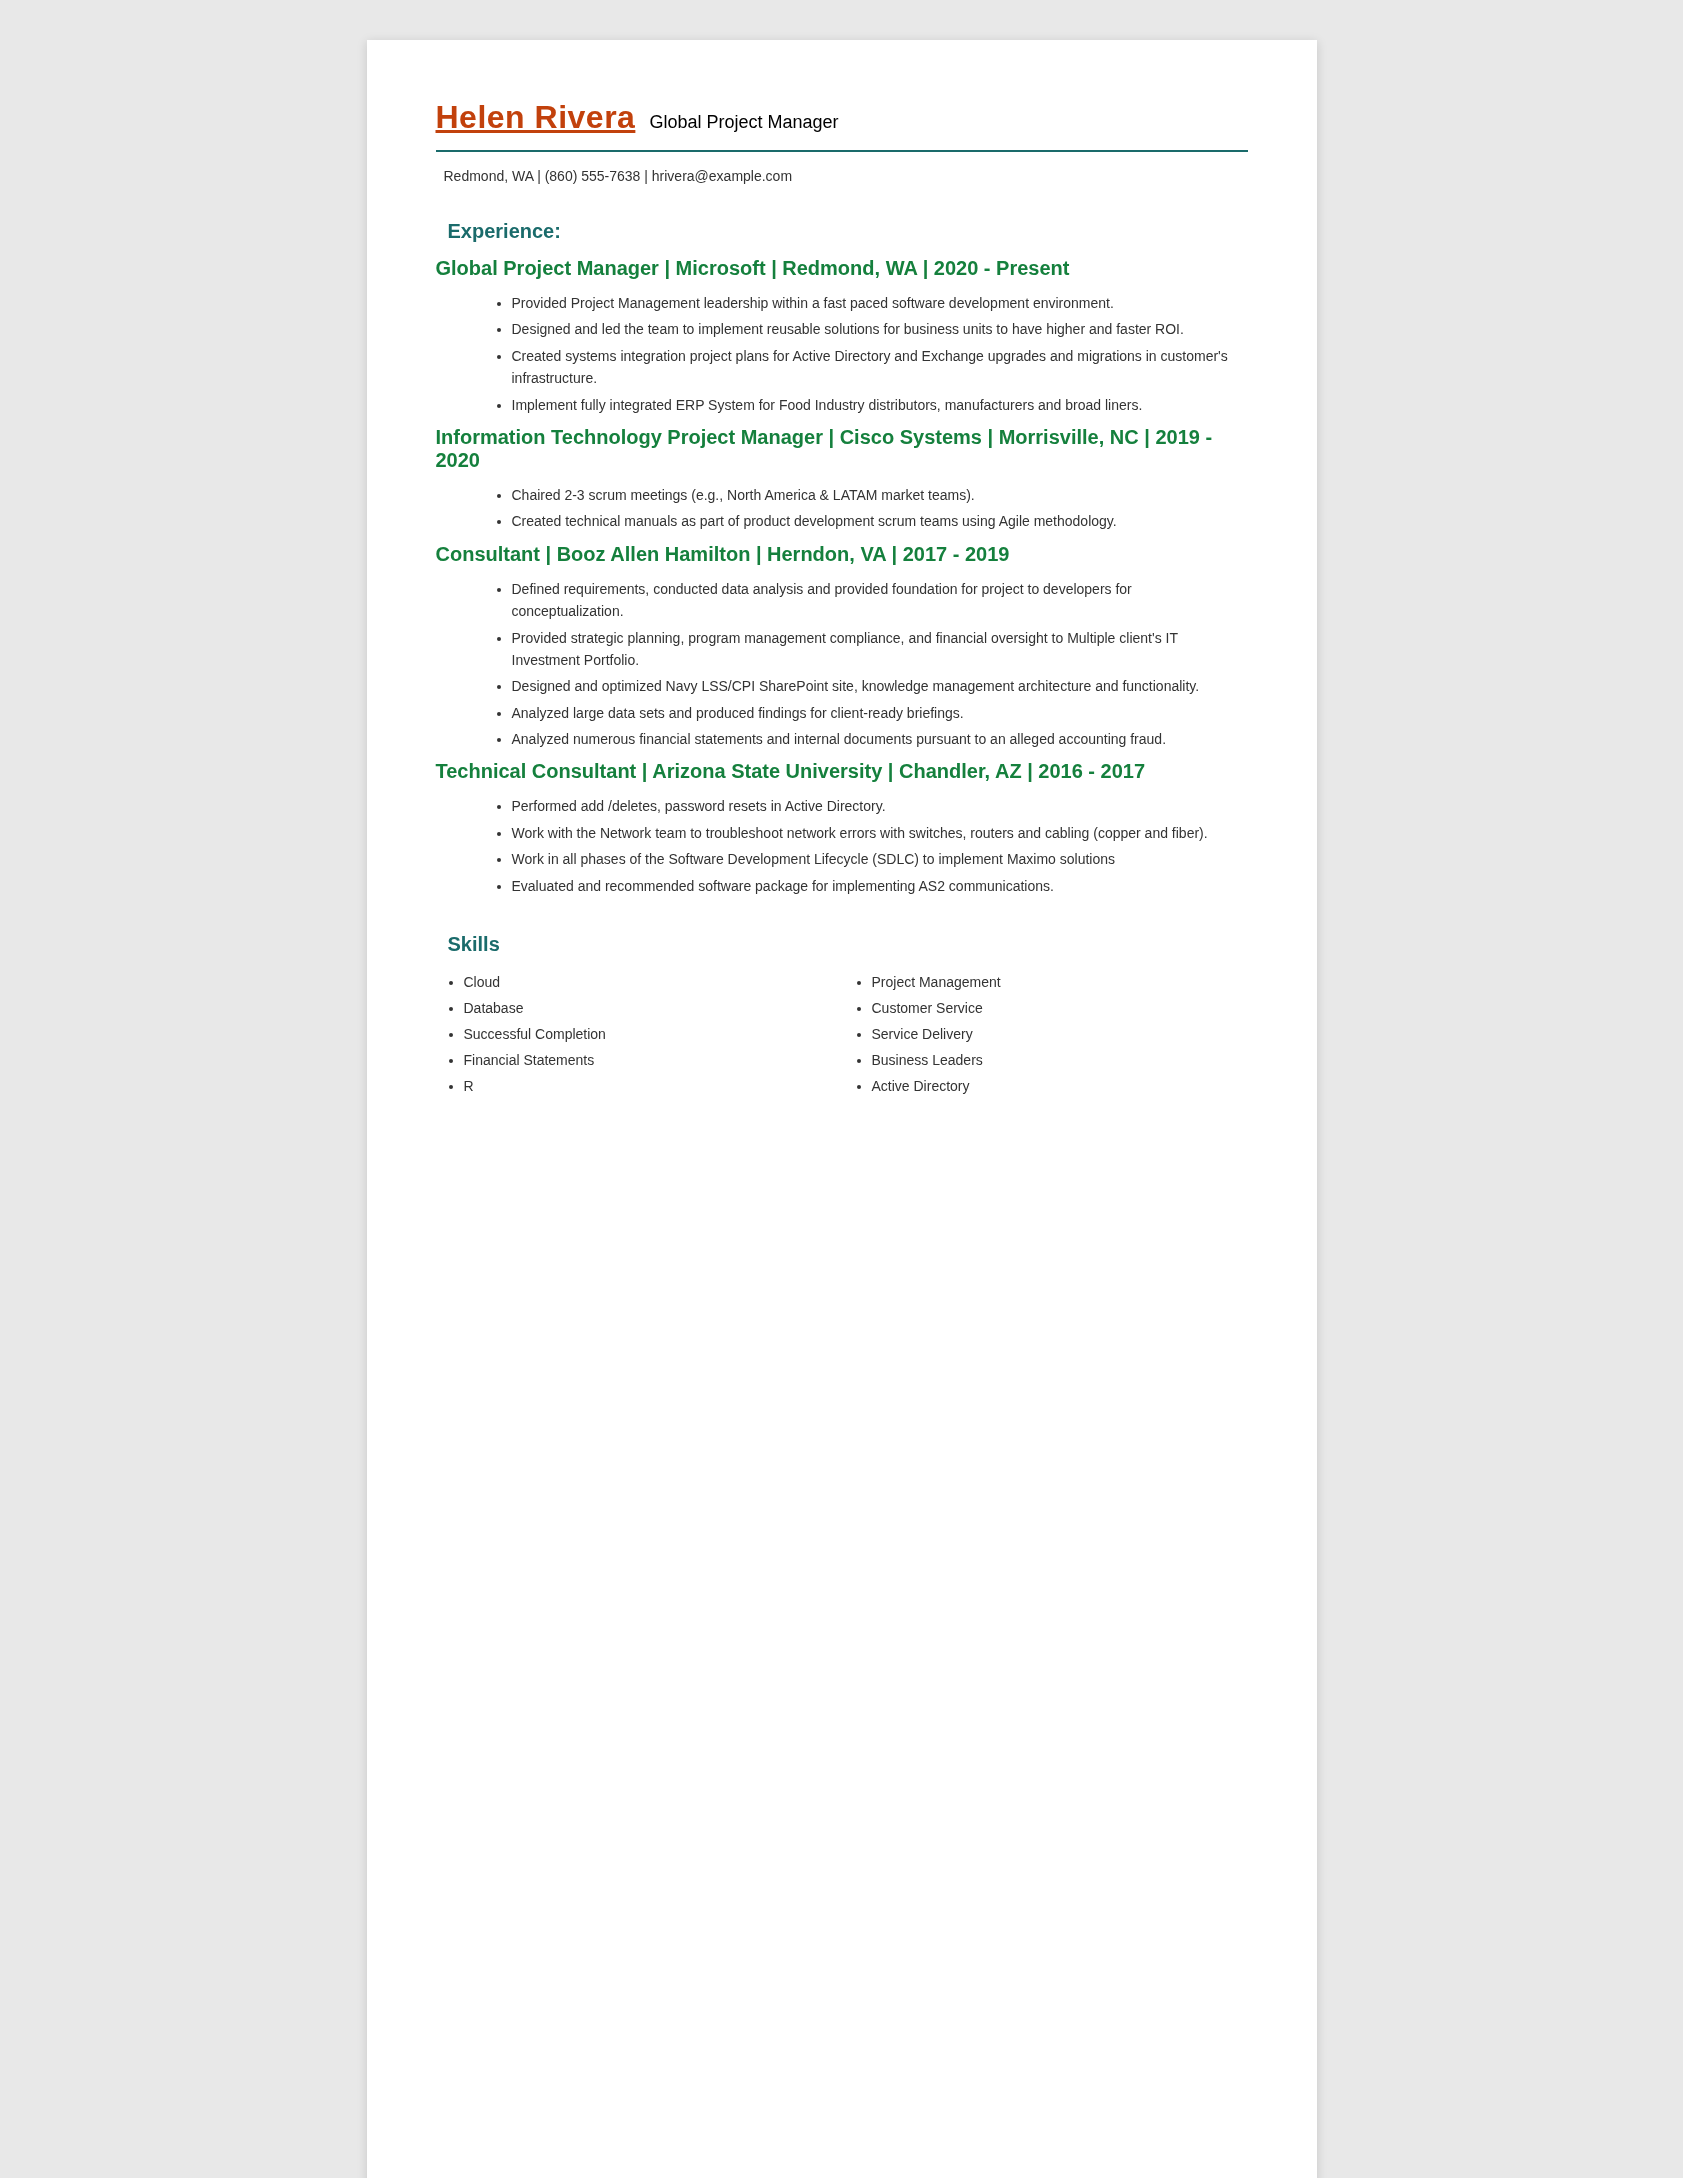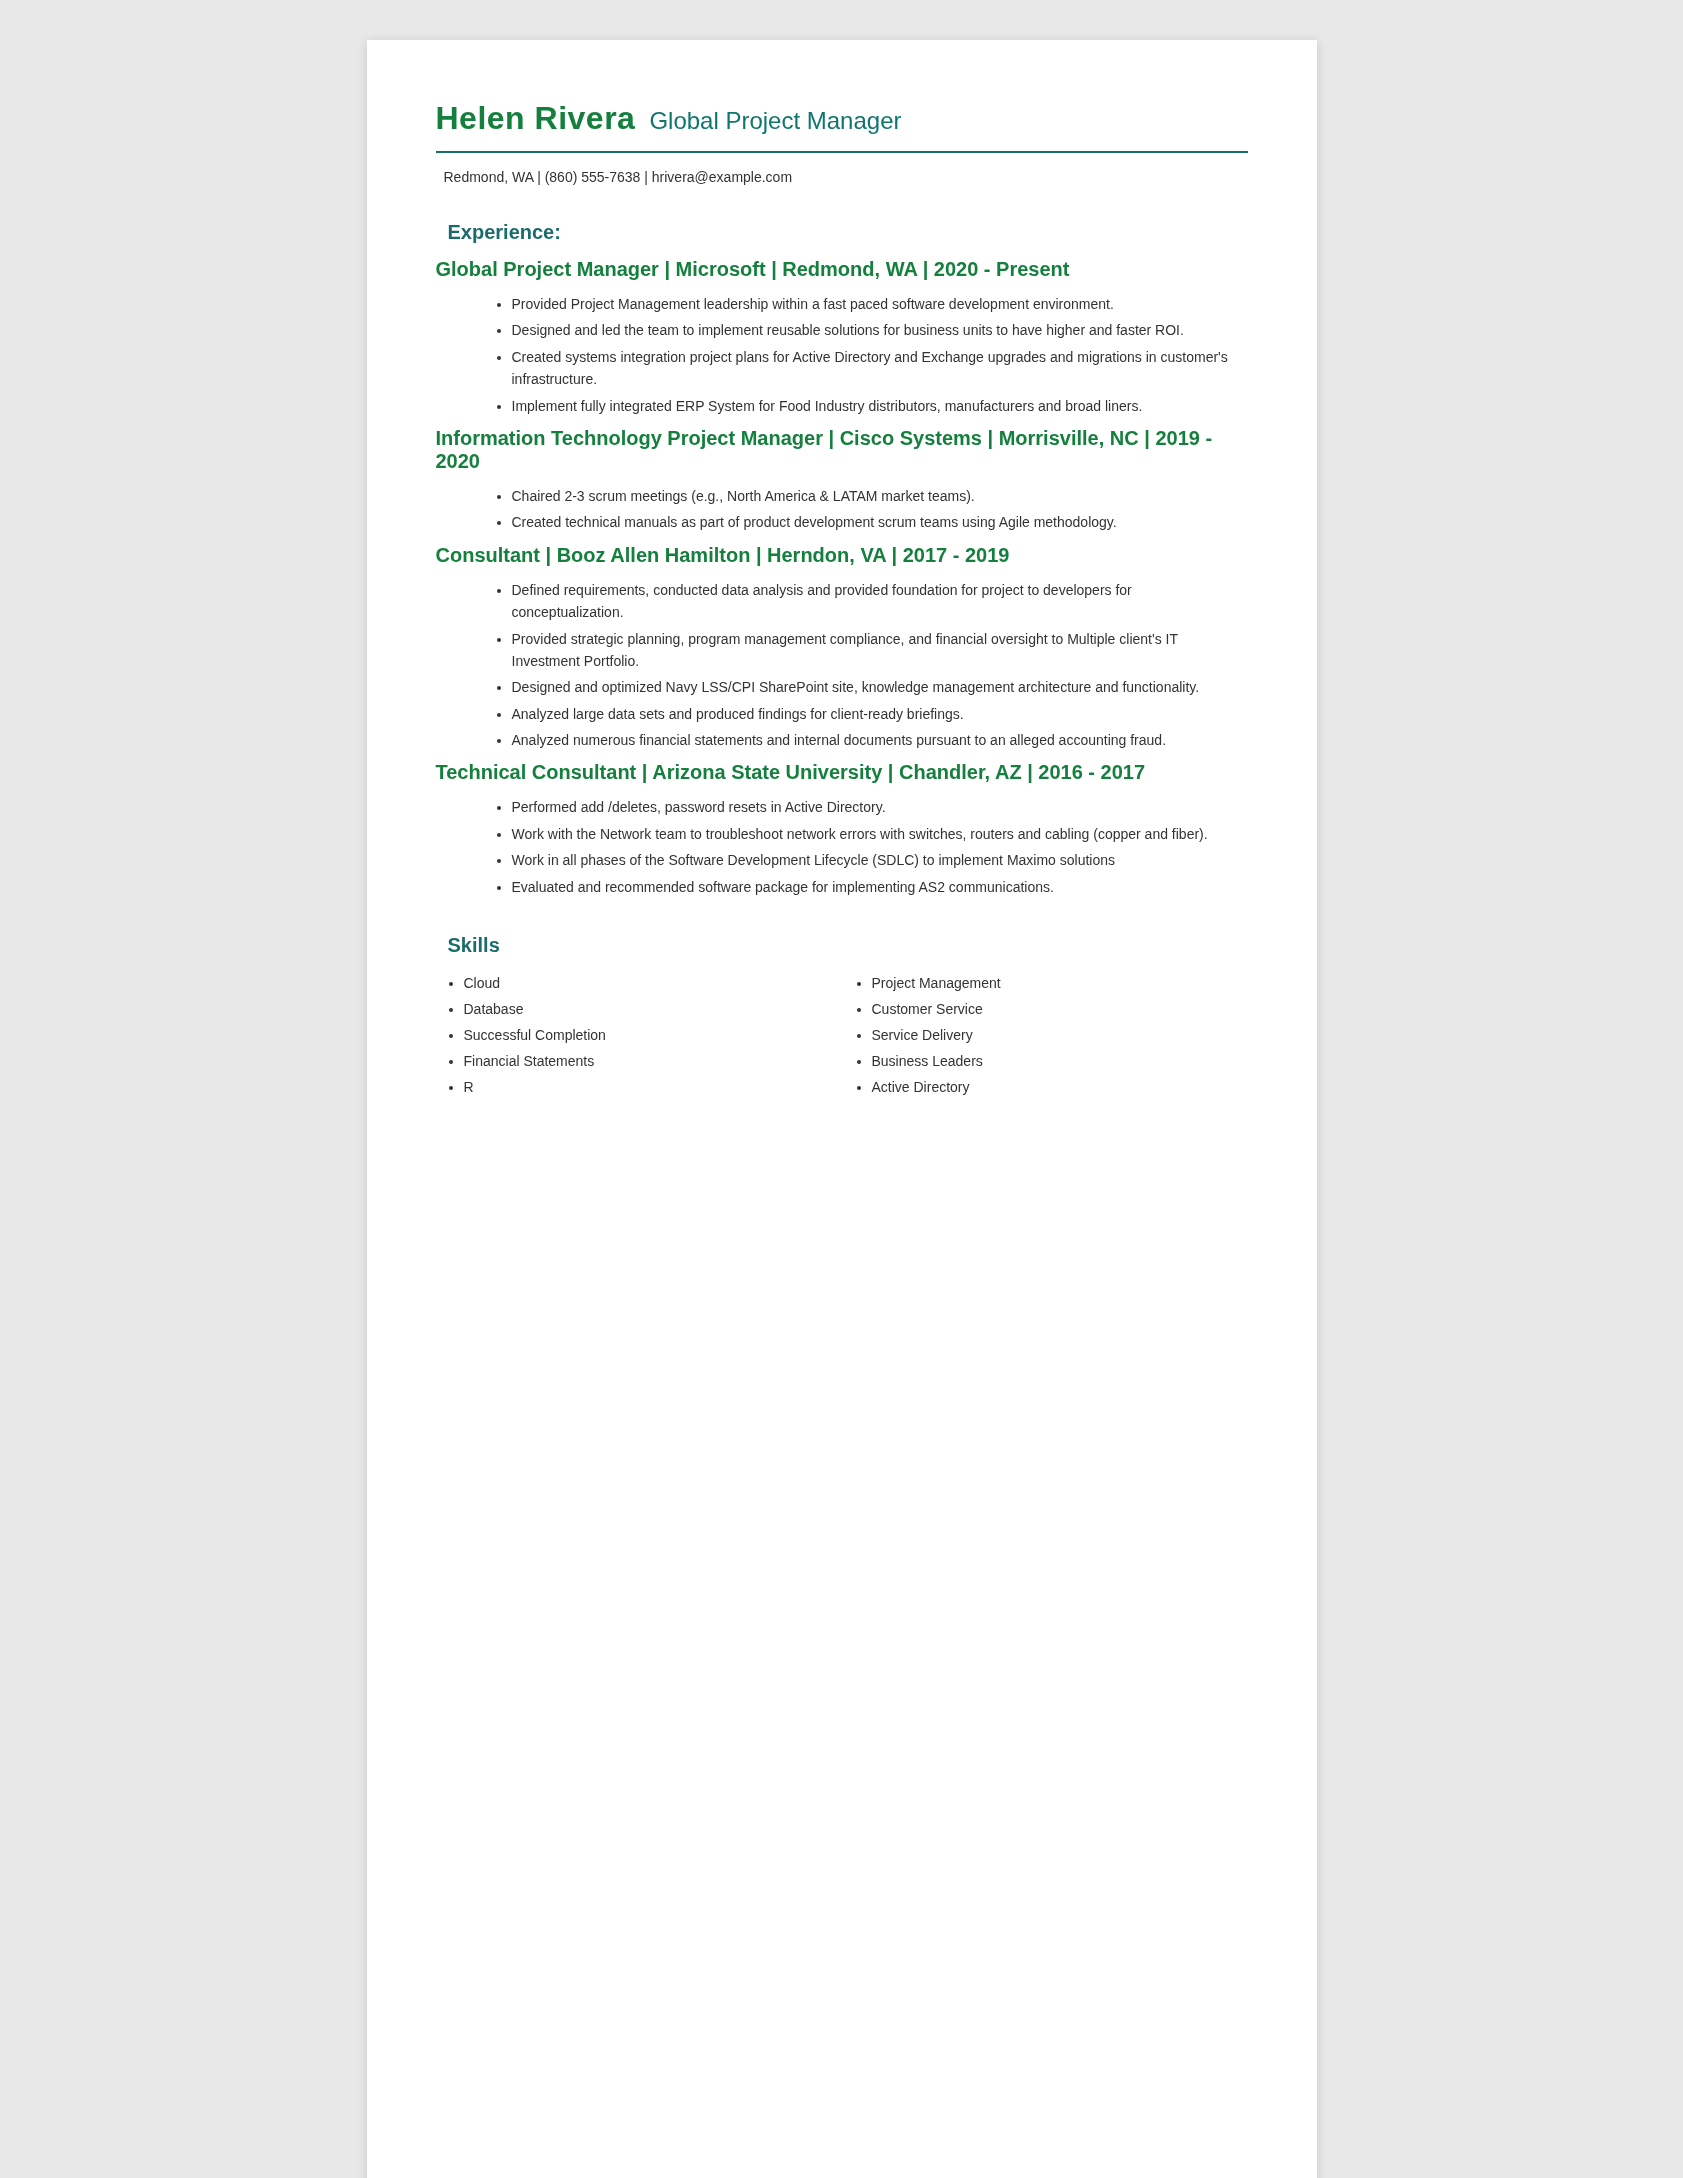--- a/index.html
+++ b/index.html
@@ -31,28 +31,29 @@
     .name-title-row {
       display: flex;
       align-items: baseline;
       gap: 14px;
       margin-bottom: 14px;
     }
 
     .full-name {
       font-size: 32px;
       font-weight: 800;
-      color: #15803d;
+      color: #c2410c;
       letter-spacing: 0.5px;
+      text-decoration: underline;
     }
 
     .job-title-header {
-      font-size: 24px;
+      font-size: 18px;
       font-weight: 400;
-      color: #0f766e;
+      color: #000000;
       margin-top: 8px;
     }
 
     .header-divider {
       border: none;
       border-top: 2px solid #1a6b6b;
       margin-bottom: 16px;
     }
 
     .contact-info {

